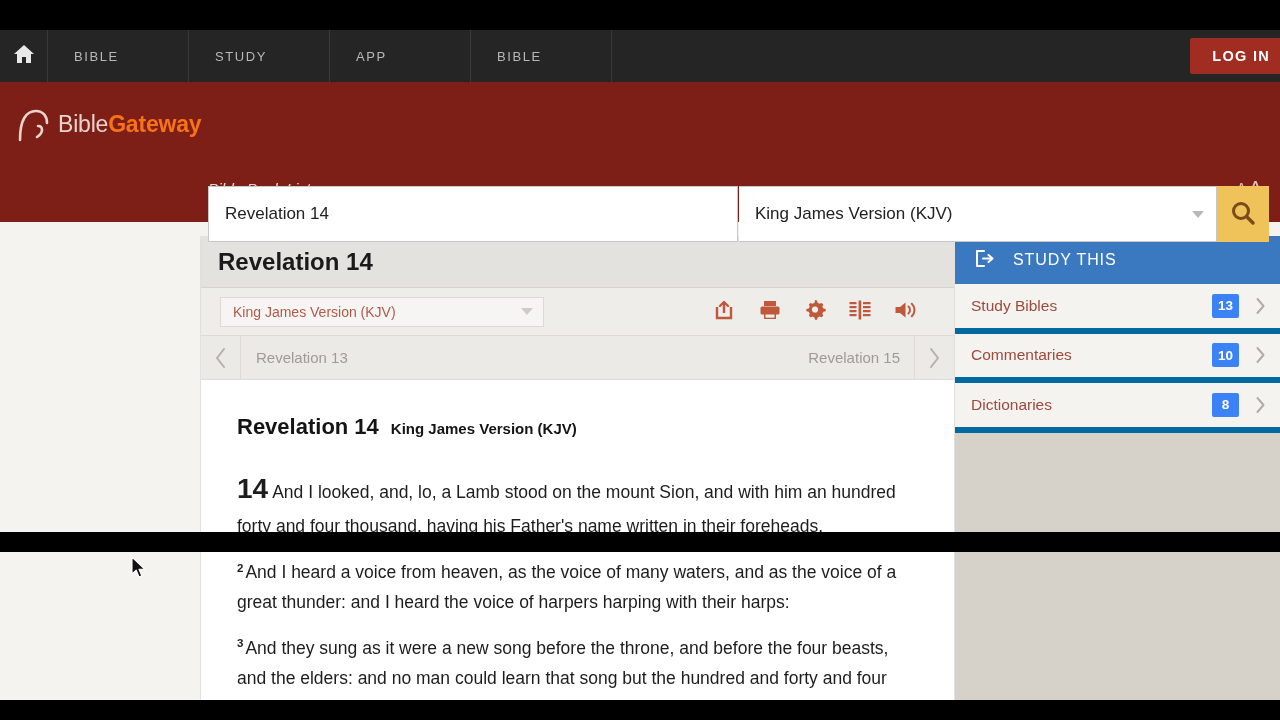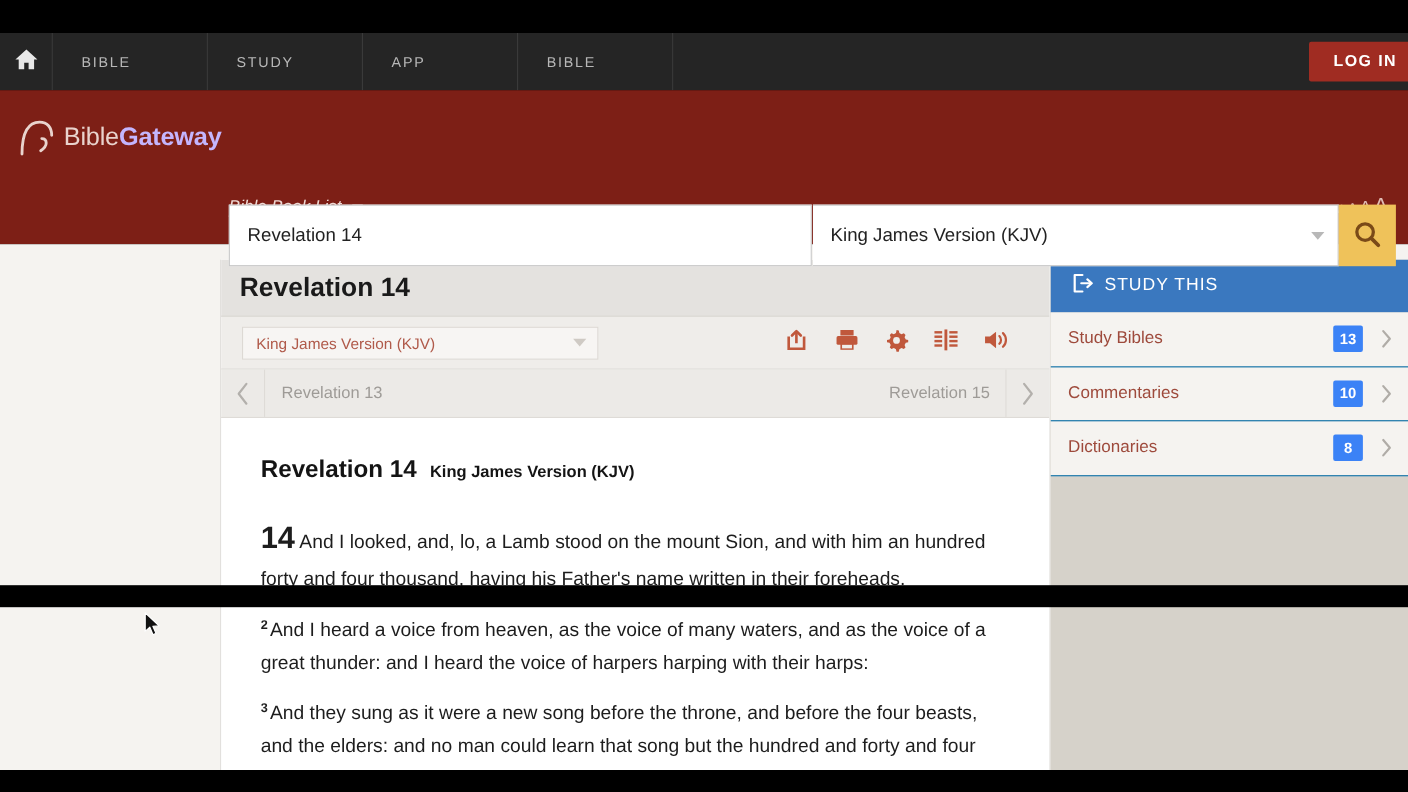--- a/index.html
+++ b/index.html
@@ -53,21 +53,21 @@
   }
   .header-row1 { position: relative; height: 82px; }
   .logo {
     position: absolute; left: 16px; top: 24px;
     display: flex; align-items: center; gap: 8px;
     color: #f2ded9;
   }
   .logo-mark { width: 34px; height: 36px; position: relative; display:block; }
   .logo-text { font-size: 23px; letter-spacing: -0.2px; white-space: nowrap; }
   .logo-text .lt-light { font-weight: 300; color: #e9d3cd; }
-  .logo-text .lt-bold { font-weight: bold; color: #c4b5fd; }
+  .logo-text .lt-bold { font-weight: bold; color: #f97316; }
 
   .searchbox {
     position: absolute; left: 208px; top: 104px;
     width: 530px; height: 56px;
     background: #fff; border: 1px solid #c8c8c8;
     display: flex; align-items: center;
     padding: 0 16px;
     font-size: 17px; color: #222;
     z-index: 5;
   }
@@ -195,31 +195,31 @@
 
   
   .studycol {
     position: absolute; left: 955px; top: 14px;
     width: 325px; height: 464px;
     background: #d6d2ca;
     overflow: hidden;
   }
   .study-head {
     height: 48px; background: #3a78bf;
-    display: flex; align-items: center; gap: 9px;
+    display: flex; align-items: center; gap: 18px;
     padding-left: 20px;
     color: #fff; cursor: pointer;
   }
   .study-head-label { font-size: 16px; letter-spacing: 0.9px; }
   .study-list { background: #f5f3f0; }
   .study-row {
     height: 49.5px;
     display: flex; align-items: center;
     padding: 0 14px 0 16px;
-    border-bottom: 1px solid #0369a1;
+    border-bottom: 6px solid #0369a1;
     cursor: pointer;
   }
   .study-row-label { flex: 1; font-size: 15.5px; color: #9e4a3c; }
   .badge {
     min-width: 27px; height: 24px;
     background: #3b82f6; color: #fff;
     font-size: 13.5px; font-weight: bold;
     display: flex; align-items: center; justify-content: center;
     border-radius: 2px; padding: 0 6px;
     margin-right: 16px;

